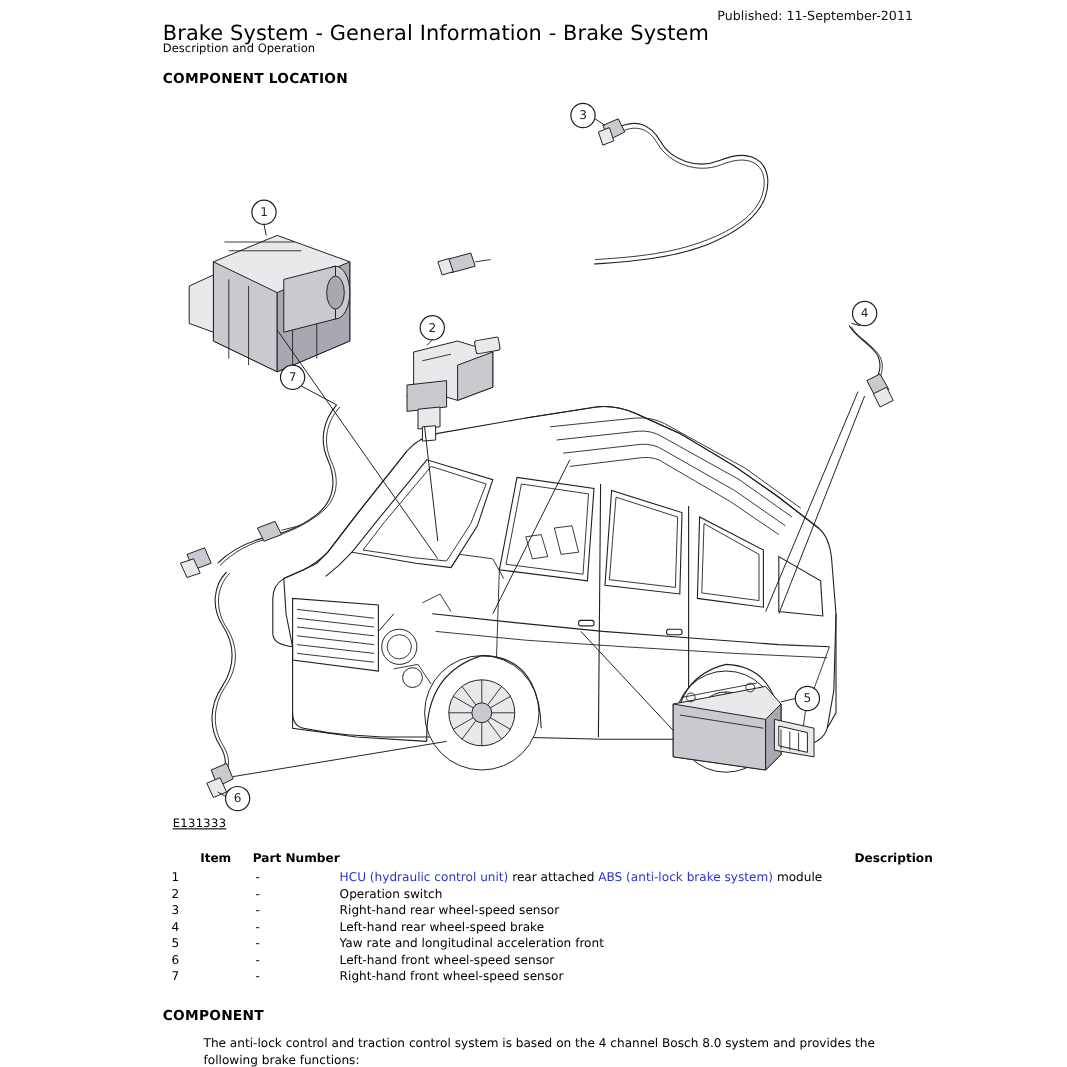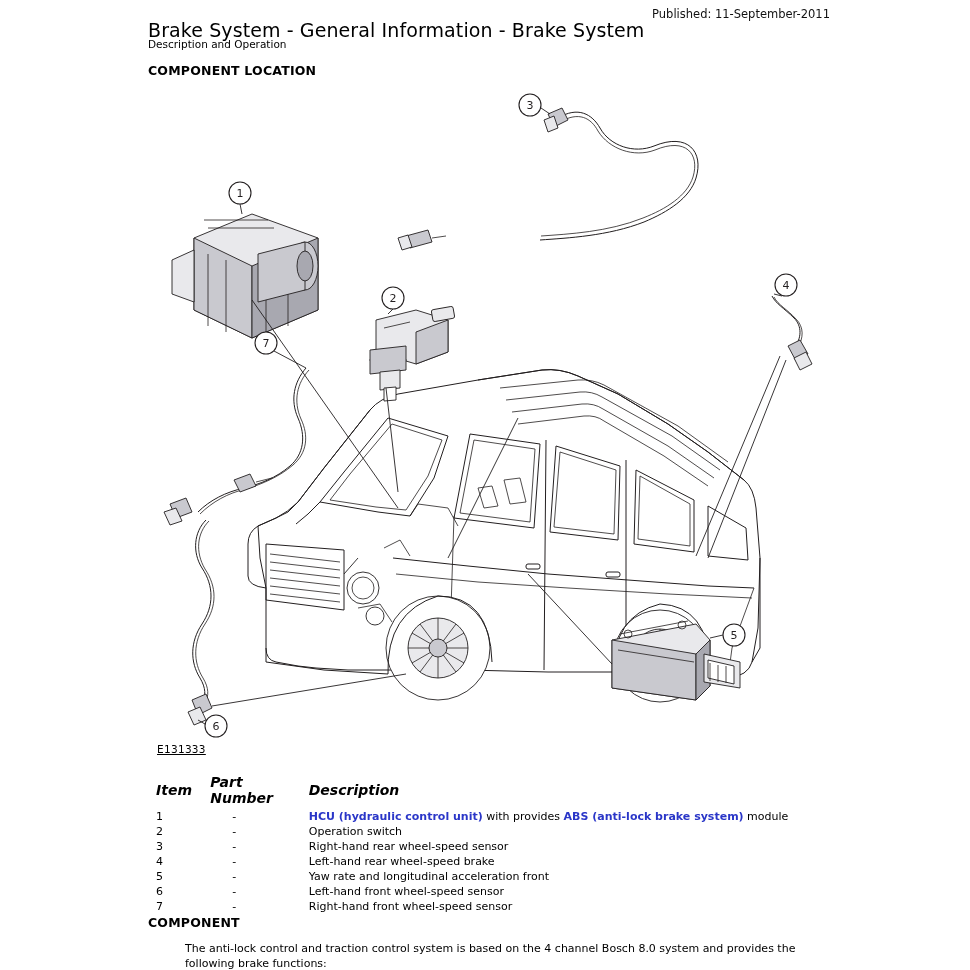--- a/index.html
+++ b/index.html
@@ -74,39 +74,37 @@
   
   .parts-table {
     position: absolute;
     top: 774px;
     left: 148px;
     width: 700px;
     border-collapse: collapse;
     font-size: 11px;
   }
   .parts-table th {
-    text-align: left;
+    text-align: right;
     font-weight: bold;
-    font-size: 14px;
+    font-size: 11px;
     padding: 0 0 3px 0;
-    font-style: italic;
   }
   .parts-table td {
     padding: 1px 0;
     font-size: 11px;
     vertical-align: top;
   }
   .col-item { width: 52px; padding-left: 8px !important; }
   .col-part { width: 95px; }
   .col-desc { width: 520px; }
   .cell-item { padding-left: 8px !important; }
   .cell-part { padding-left: 22px !important; }
   .link {
     color: #2a36c8;
-    font-weight: bold;
   }
 
   .overview-body {
     position: absolute;
     top: 942px;
     left: 185px;
     width: 640px;
     font-size: 11px;
     line-height: 1.35;
   }
@@ -379,21 +377,21 @@
       <tr>
         <th class="col-item">Item</th>
         <th class="col-part">Part Number</th>
         <th class="col-desc">Description</th>
       </tr>
     </thead>
     <tbody>
       <tr>
         <td class="cell-item">1</td>
         <td class="cell-part">-</td>
-        <td><span class="link">HCU (hydraulic control unit)</span><span> with provides </span><span class="link">ABS (anti-lock brake system)</span><span> module</span></td>
+        <td><span class="link">HCU (hydraulic control unit)</span><span> rear attached </span><span class="link">ABS (anti-lock brake system)</span><span> module</span></td>
       </tr>
       <tr>
         <td class="cell-item">2</td>
         <td class="cell-part">-</td>
         <td>Operation switch</td>
       </tr>
       <tr>
         <td class="cell-item">3</td>
         <td class="cell-part">-</td>
         <td>Right-hand rear wheel-speed sensor</td>

